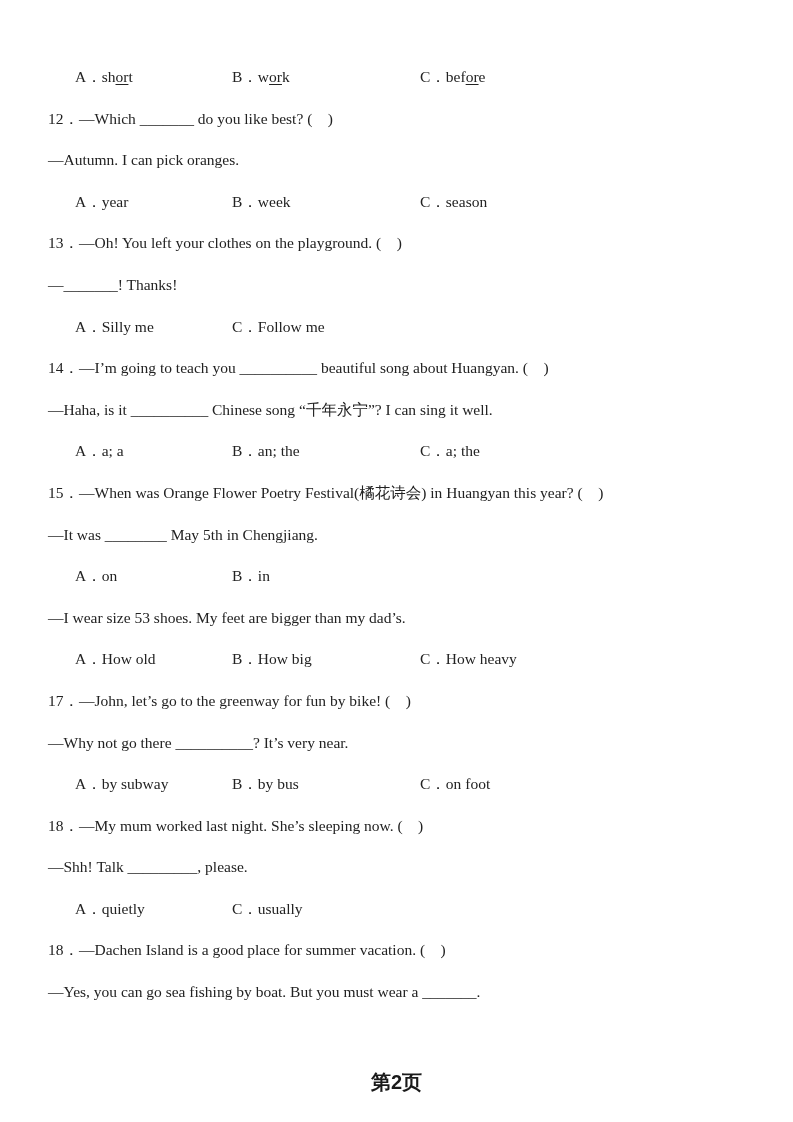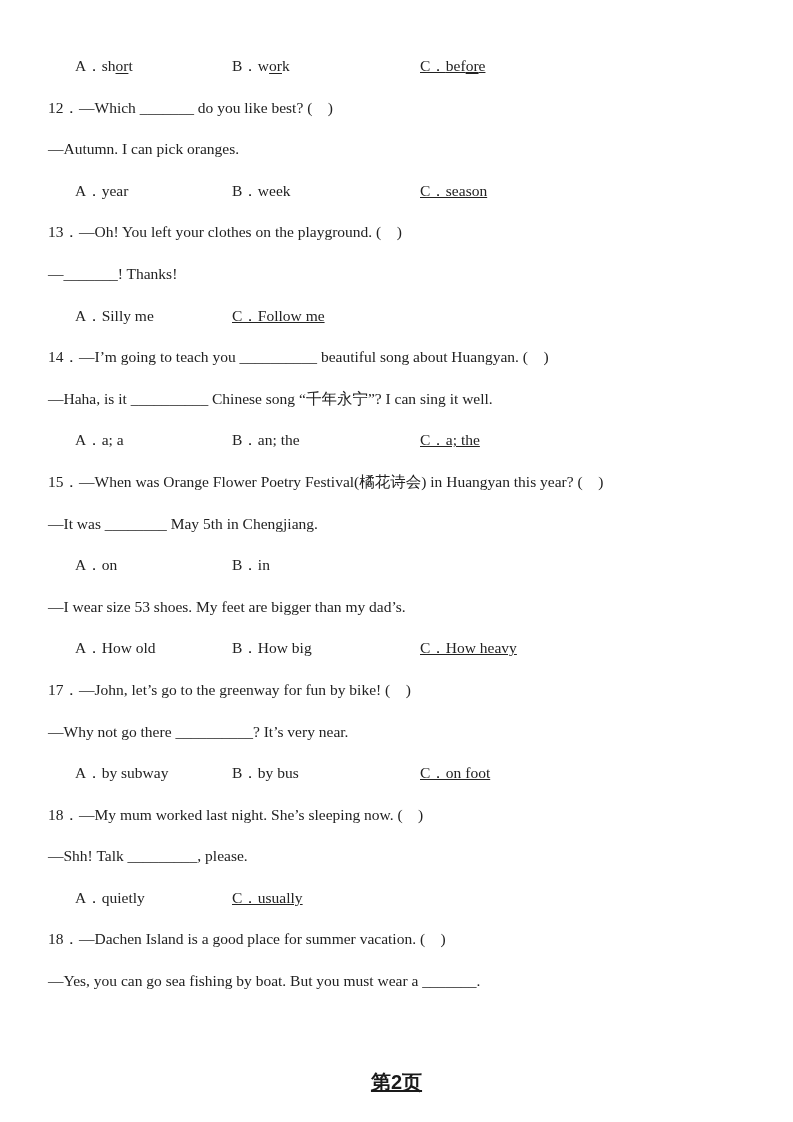--- a/index.html
+++ b/index.html
@@ -11,52 +11,51 @@
     position: relative;
     width: 793px;
     height: 1122px;
     overflow: hidden;
     font-family: "Liberation Serif", "DejaVu Serif", serif;
     font-size: 15.5px;
     color: #222222;
   }
   .doc {
     position: absolute;
-    top: 45px;
+    top: 56px;
     left: 48px;
     right: 20px;
   }
   .row {
     height: 41.6px;
     line-height: 41.6px;
     white-space: pre-wrap;
   }
   .opts {
     display: flex;
     padding-left: 27px;
   }
   .cell-a { width: 157px; flex: 0 0 157px; }
   .cell-b { width: 188px; flex: 0 0 188px; }
-  .cell-c { flex: 1 1 auto; text-decoration: underline; }
+  .cell-c { flex: 1 1 auto; }
   .ul {
     text-decoration: underline;
     text-underline-offset: 2px;
   }
   .footer {
     position: absolute;
     top: 1068px;
     left: 0;
     width: 793px;
     text-align: center;
     line-height: 28px;
     font-family: "Liberation Sans", "DejaVu Sans", sans-serif;
     font-weight: bold;
     font-size: 20px;
     color: #1a1a1a;
-    text-decoration: underline;
   }
 </style>
 </head>
 <body>
 
 <div class="doc">
 
   <div class="row opts">
     <span class="cell-a"><span>A．</span><span>sh</span><span class="ul">or</span><span>t</span></span>
     <span class="cell-b"><span>B．</span><span>w</span><span class="ul">or</span><span>k</span></span>

